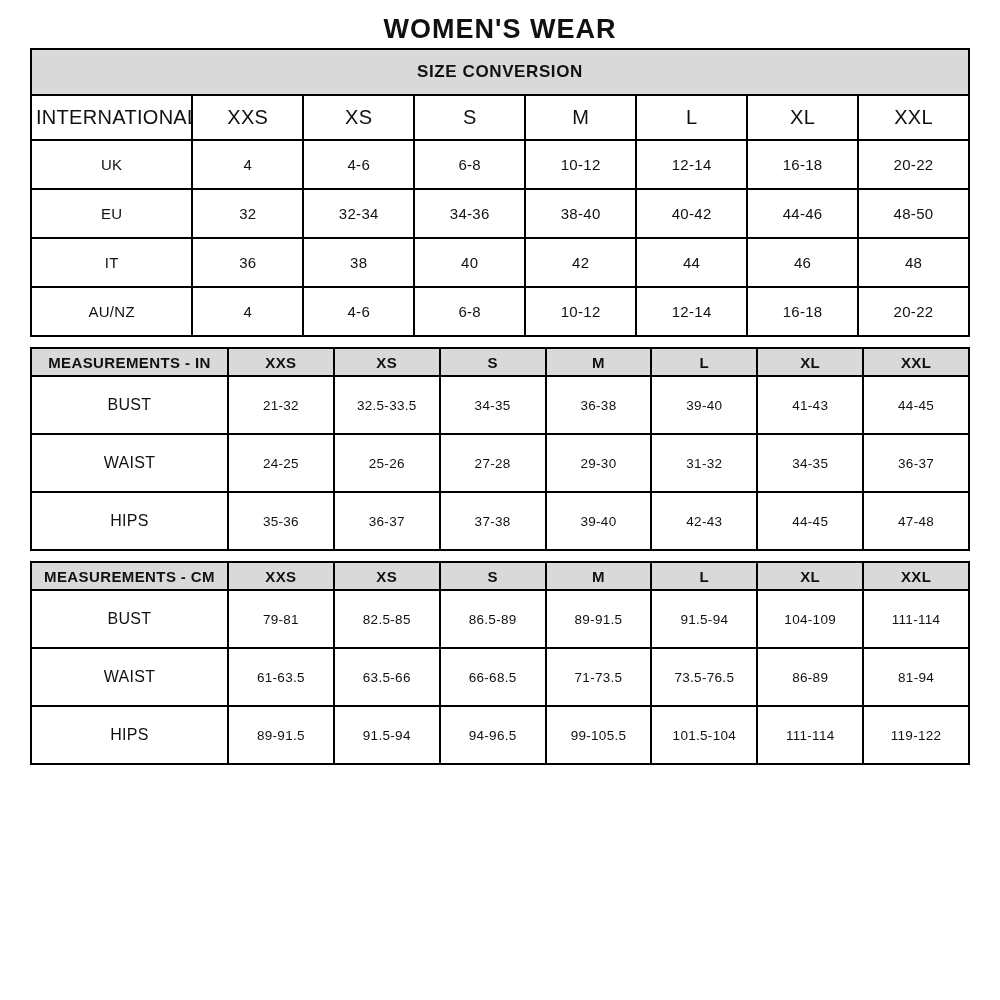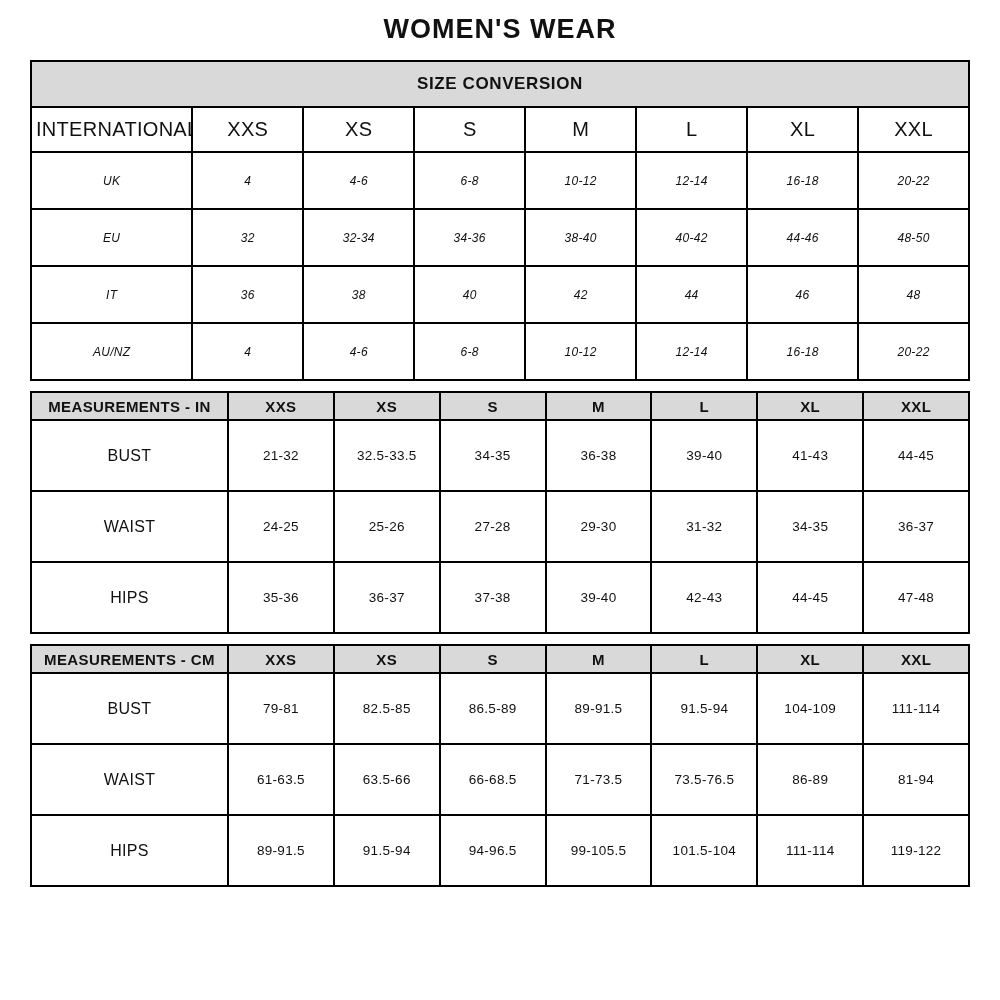--- a/index.html
+++ b/index.html
@@ -13,21 +13,21 @@
     width: 1000px;
     height: 1000px;
     padding: 10px 30px 14px 30px;
     background: #ffffff;
   }
   .page-title {
     text-align: center;
     font-size: 27px;
     font-weight: 700;
     letter-spacing: 1px;
-    margin: 4px 0 15px 0;
+    margin: 4px 0 3px 0;
     line-height: 1.15;
   }
   table {
     width: 100%;
     border-collapse: collapse;
     table-layout: fixed;
     margin-bottom: 10px;
   }
   th, td {
     border: 2px solid #000000;
@@ -45,35 +45,34 @@
     letter-spacing: 0.6px;
   }
   
   .conv .head-row th {
     height: 45px;
     font-weight: 400;
     font-size: 20px;
     background: #ffffff;
   }
   .conv .data-row td {
-    height: 57px;
-    font-size: 12px;
+    height: 49px;
+    font-size: 15px;
     font-weight: 400;
-    font-style: italic;
   }
   
   .meas .head-row th {
     background: #d9d9d9;
     height: 28px;
     font-size: 15px;
     font-weight: 700;
     letter-spacing: 0.4px;
   }
   .meas .data-row td {
-    height: 71px;
+    height: 58px;
     font-size: 13.5px;
     font-weight: 400;
   }
   .meas .data-row td.row-label {
     font-size: 16px;
   }
 </style>
 </head>
 <body>
 

